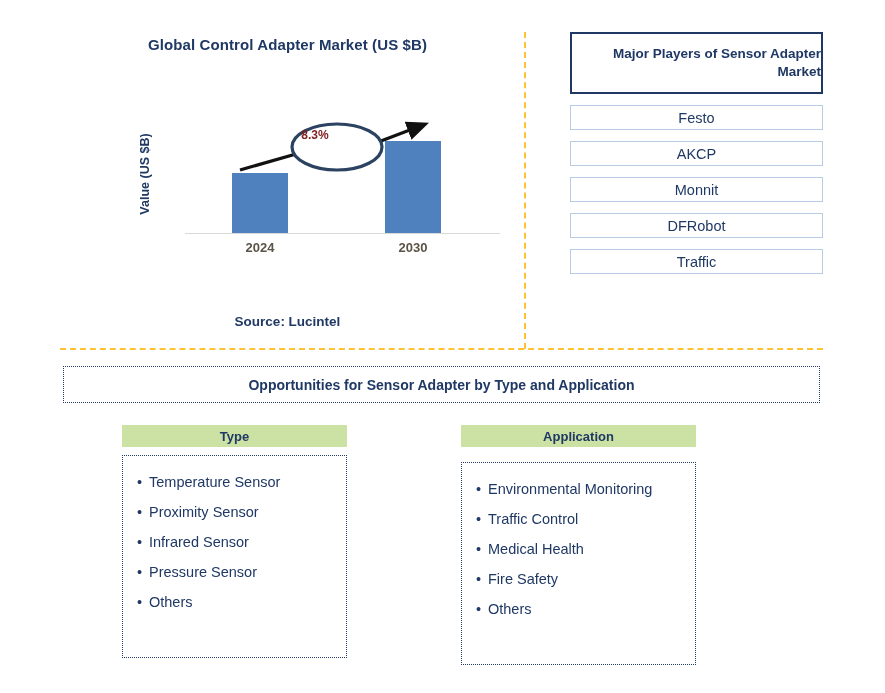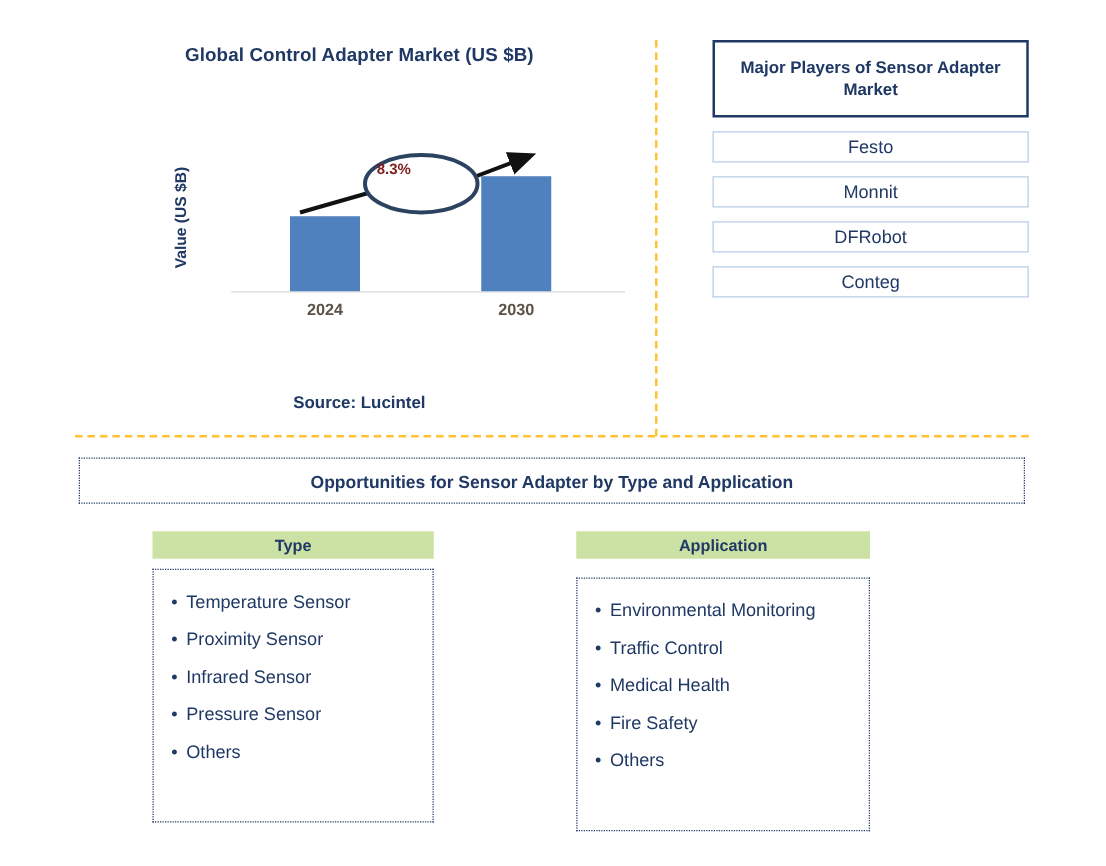--- a/index.html
+++ b/index.html
@@ -144,21 +144,21 @@
     left: 570px;
     top: 32px;
     width: 253px;
   }
   #players-header {
     border: 2px solid #1F3864;
     height: 62px;
     display: flex;
     align-items: center;
     justify-content: center;
-    text-align: center;
+    text-align: right;
     font-size: 13.5px;
     font-weight: bold;
     line-height: 1.35;
     color: #1F3864;
     background: #ffffff;
     box-sizing: border-box;
   }
   .player-box {
     margin-top: 11px;
     border: 1px solid #B8CCE4;
@@ -265,27 +265,30 @@
 <div id="v-divider"></div>
 <div id="h-divider"></div>
 
 <div id="players-panel">
   <div id="players-header">Major Players of Sensor Adapter Market</div>
 
   <div class="player-box">
     <span>Festo</span>
   </div>
   <div class="player-box">
+    <span>AKCP</span>
+  </div>
+  <div class="player-box">
     <span>Monnit</span>
   </div>
   <div class="player-box">
     <span>DFRobot</span>
   </div>
   <div class="player-box">
-    <span>Conteg</span>
+    <span>Traffic</span>
   </div>
 </div>
 
 <div id="opp-banner">Opportunities for Sensor Adapter by Type and Application</div>
 
 <div class="col-header" id="type-header">Type</div>
 <div class="col-header" id="app-header">Application</div>
 
 <div class="list-box" id="type-box">
   <div class="list-item">

